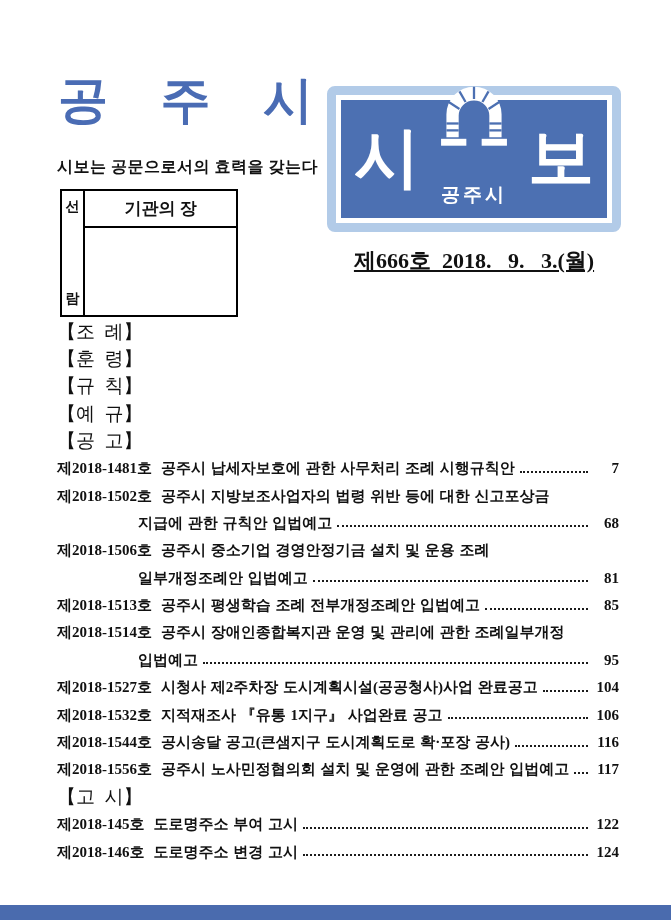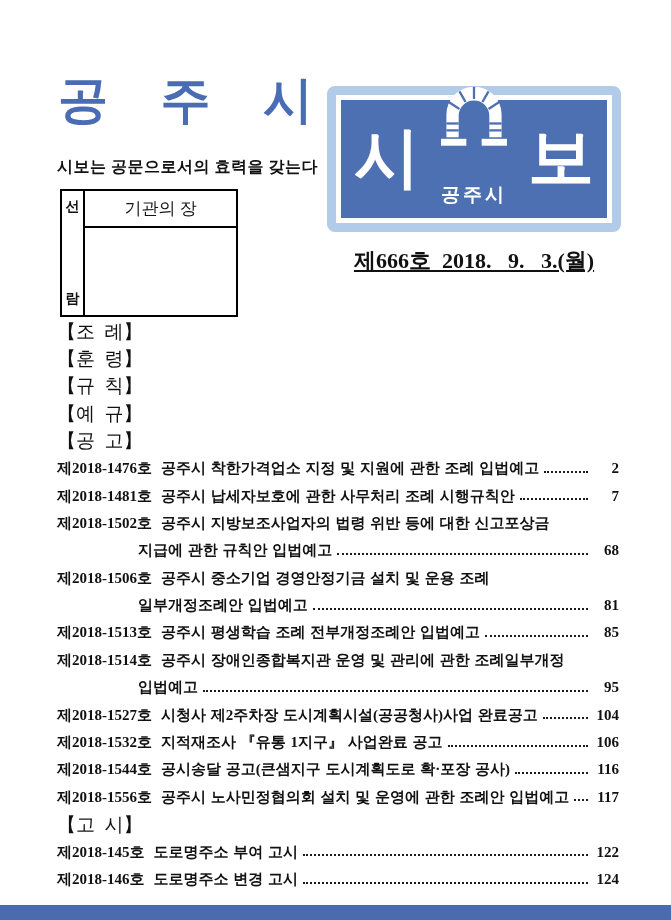--- a/index.html
+++ b/index.html
@@ -25,21 +25,21 @@
   }
   .approval-side{
     width:23px;border-right:2px solid #000;box-sizing:border-box;
     display:flex;flex-direction:column;justify-content:space-between;align-items:center;
     padding:7px 0;font-size:14px;font-weight:bold;
   }
   .approval-main{flex:1;display:flex;flex-direction:column;}
   .approval-header{
     height:37px;border-bottom:2px solid #000;box-sizing:border-box;
     display:flex;align-items:center;justify-content:center;
-    font-size:17px;font-weight:normal;white-space:pre;
+    font-size:17px;font-weight:bold;white-space:pre;
   }
   .approval-body{flex:1;}
   
   .logo-frame{
     position:absolute;left:327px;top:86px;width:294px;height:146px;
     box-sizing:border-box;border:9px solid #b2cbe8;border-radius:8px;
     background:#fff;padding:5px;
   }
   .logo-inner{
     width:100%;height:100%;box-sizing:border-box;background:#4c70b2;
@@ -135,26 +135,20 @@
 
   <div class="issue-line">제666호  2018.   9.   3.(월)</div>
 
   <div class="toc">
       <div class="toc-section">【조  례】</div>
       <div class="toc-section">【훈  령】</div>
       <div class="toc-section">【규  칙】</div>
       <div class="toc-section">【예  규】</div>
       <div class="toc-section">【공  고】</div>
       <div class="toc-row">
-        <span class="num">제2018-1476호</span>
-        <span class="title">공주시 착한가격업소 지정 및 지원에 관한 조례 입법예고</span>
-        <span class="leader"></span>
-        <span class="pagenum">2</span>
-      </div>
-      <div class="toc-row">
         <span class="num">제2018-1481호</span>
         <span class="title">공주시 납세자보호에 관한 사무처리 조례 시행규칙안</span>
         <span class="leader"></span>
         <span class="pagenum">7</span>
       </div>
       <div class="toc-row">
         <span class="num">제2018-1502호</span>
         <span class="title">공주시 지방보조사업자의 법령 위반 등에 대한 신고포상금</span>
       </div>
       <div class="toc-row cont">

